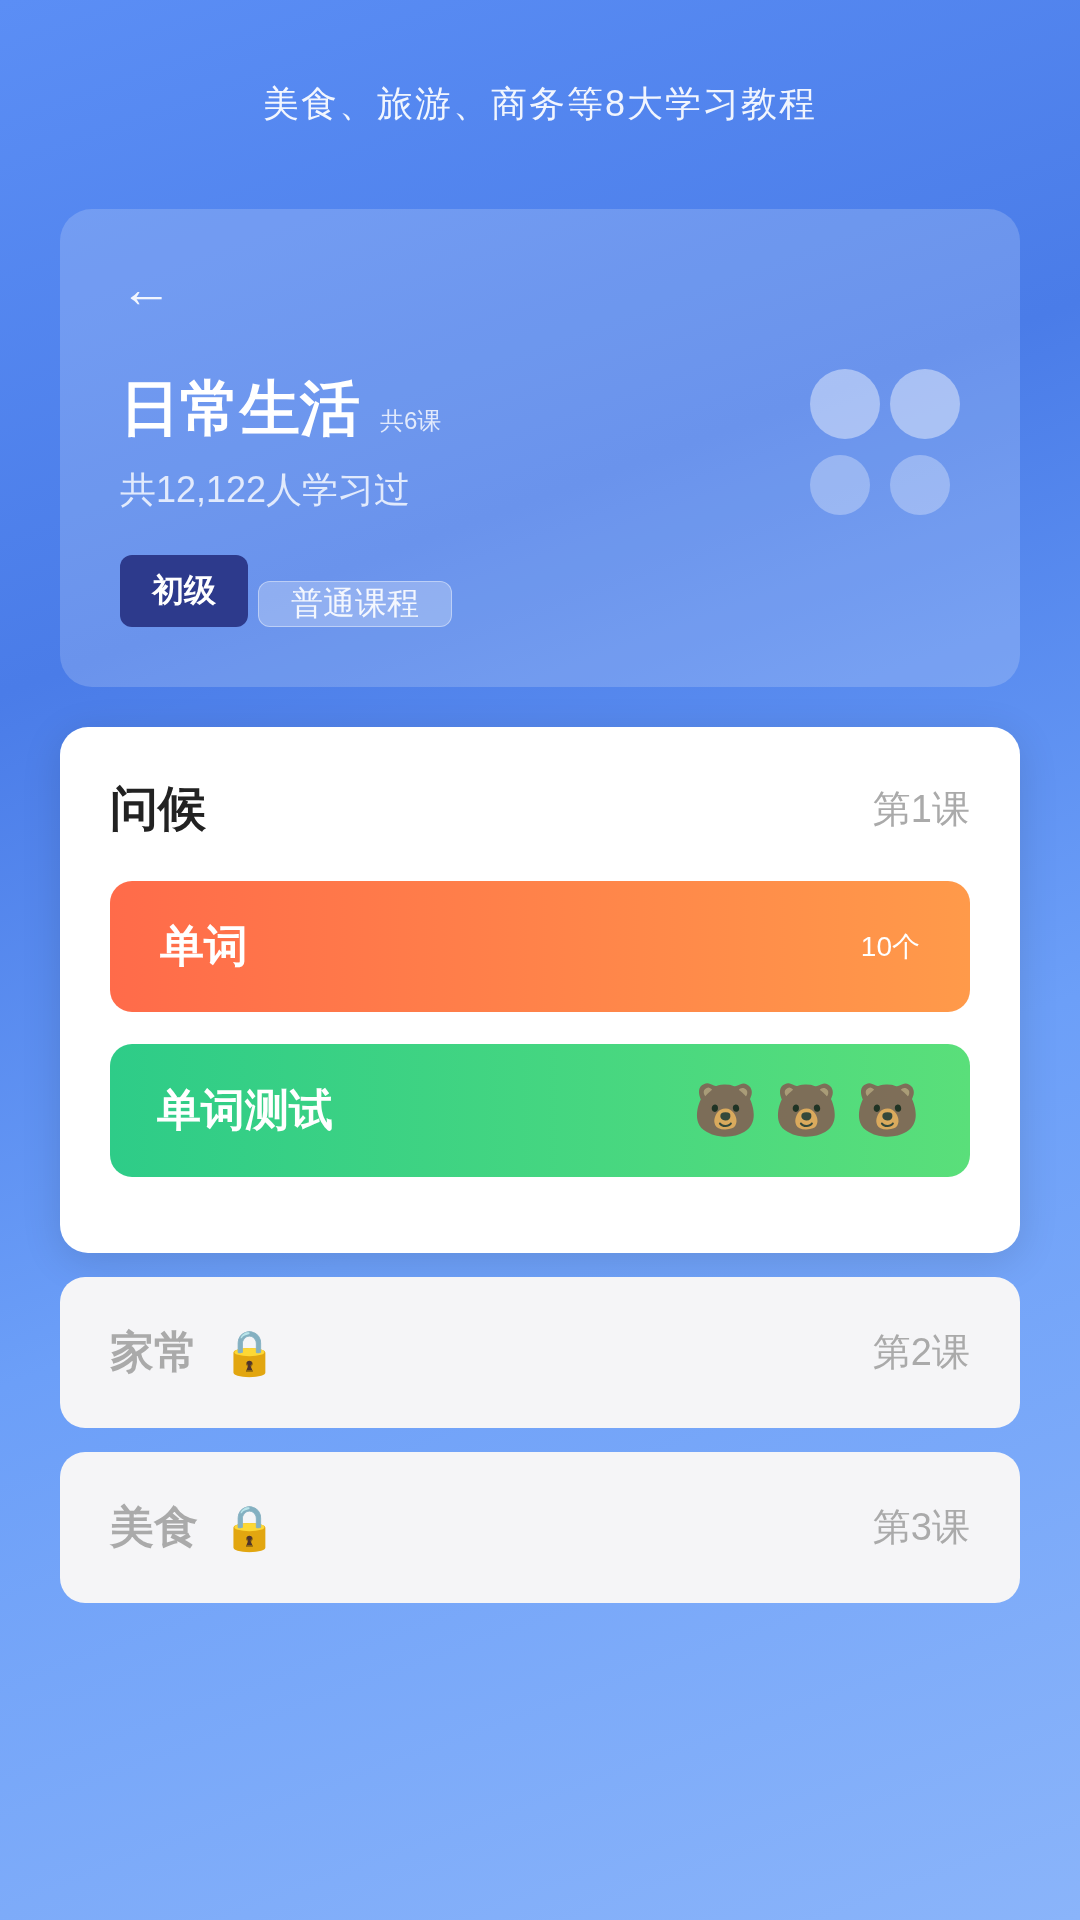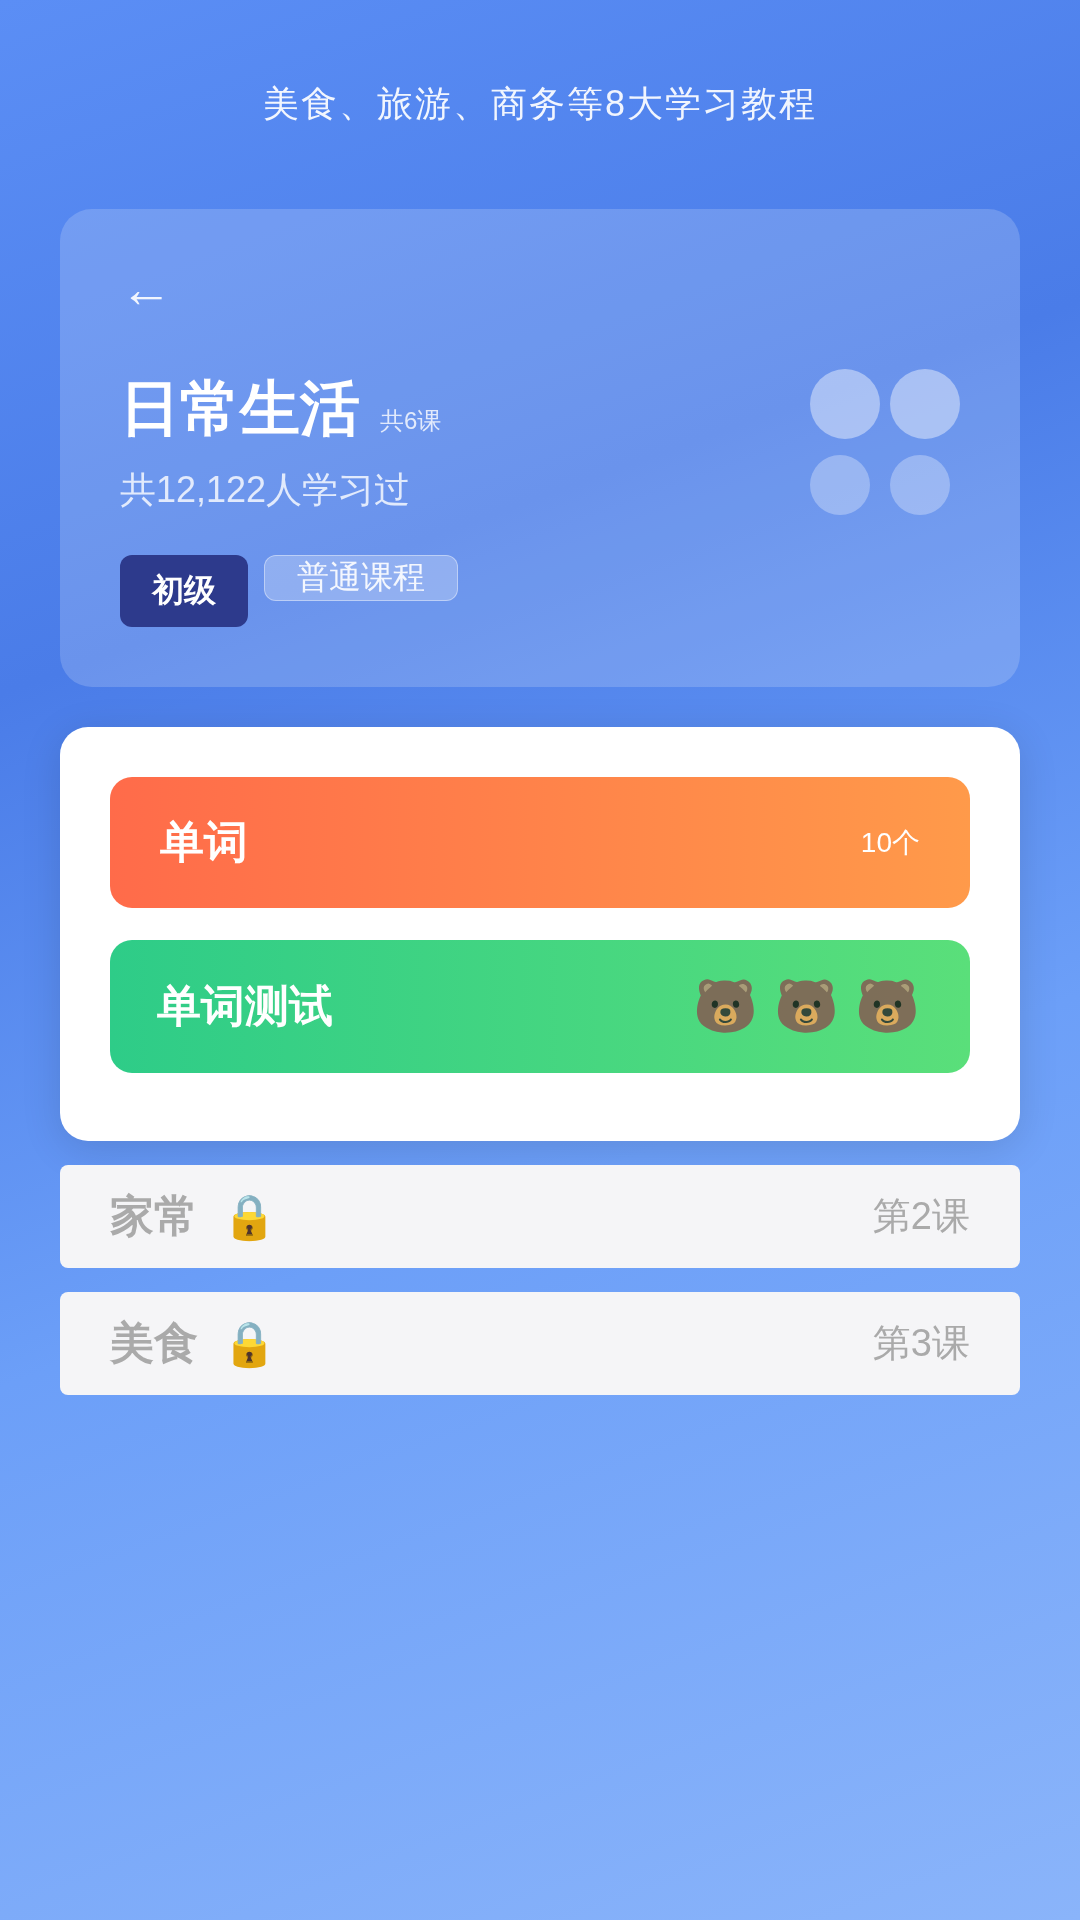--- a/index.html
+++ b/index.html
@@ -111,23 +111,23 @@
 
     .bubble-row {
       display: flex;
       flex-direction: column;
       gap: 8px;
     }
 
     
     .tags-row {
       display: flex;
-      gap: 16px;
+      gap: 10px;
       margin-top: 40px;
-      align-items: flex-start;
+      align-items: flex-end;
     }
 
     .tag-primary {
       background: #2d3a8c;
       color: #ffffff;
       font-size: 32px;
       padding: 14px 32px;
       border-radius: 12px;
       font-weight: 600;
     }
@@ -183,21 +183,21 @@
       padding: 36px 50px;
       display: flex;
       justify-content: space-between;
       align-items: center;
       margin-bottom: 32px;
       cursor: pointer;
       border: none;
     }
 
     .activity-btn:last-child {
-      margin-bottom: 8px;
+      margin-bottom: 16px;
       padding-left: 47px;
     }
 
     .activity-label {
       font-size: 44px;
       font-weight: 700;
       color: #ffffff;
     }
 
     .activity-value {
@@ -226,22 +226,22 @@
     }
 
     .bear-icon {
       font-size: 52px;
       opacity: 0.85;
     }
 
     
     .lesson-card-locked {
       background: #f5f5f7;
-      border-radius: 8px;
-      padding: 22px 50px;
+      border-radius: 25px;
+      padding: 46px 50px;
       display: flex;
       justify-content: space-between;
       align-items: center;
     }
 
     .locked-left {
       display: flex;
       align-items: center;
       gap: 24px;
     }
@@ -296,20 +296,24 @@
 
     <div class="tags-row">
       <span class="tag-primary">初级</span>
       <span class="tag-secondary">普通课程</span>
     </div>
   </div>
 
   <div class="lessons-container">
 
     <div class="lesson-card-active">
+      <div class="lesson-header">
+        <span class="lesson-name">问候</span>
+        <span class="lesson-number">第1课</span>
+      </div>
 
       <button class="activity-btn btn-vocabulary">
         <span class="activity-label">单词</span>
         <span class="activity-value">10个</span>
       </button>
 
 
       <button class="activity-btn btn-test">
         <span class="activity-label">单词测试</span>
         <div class="bear-icons">

